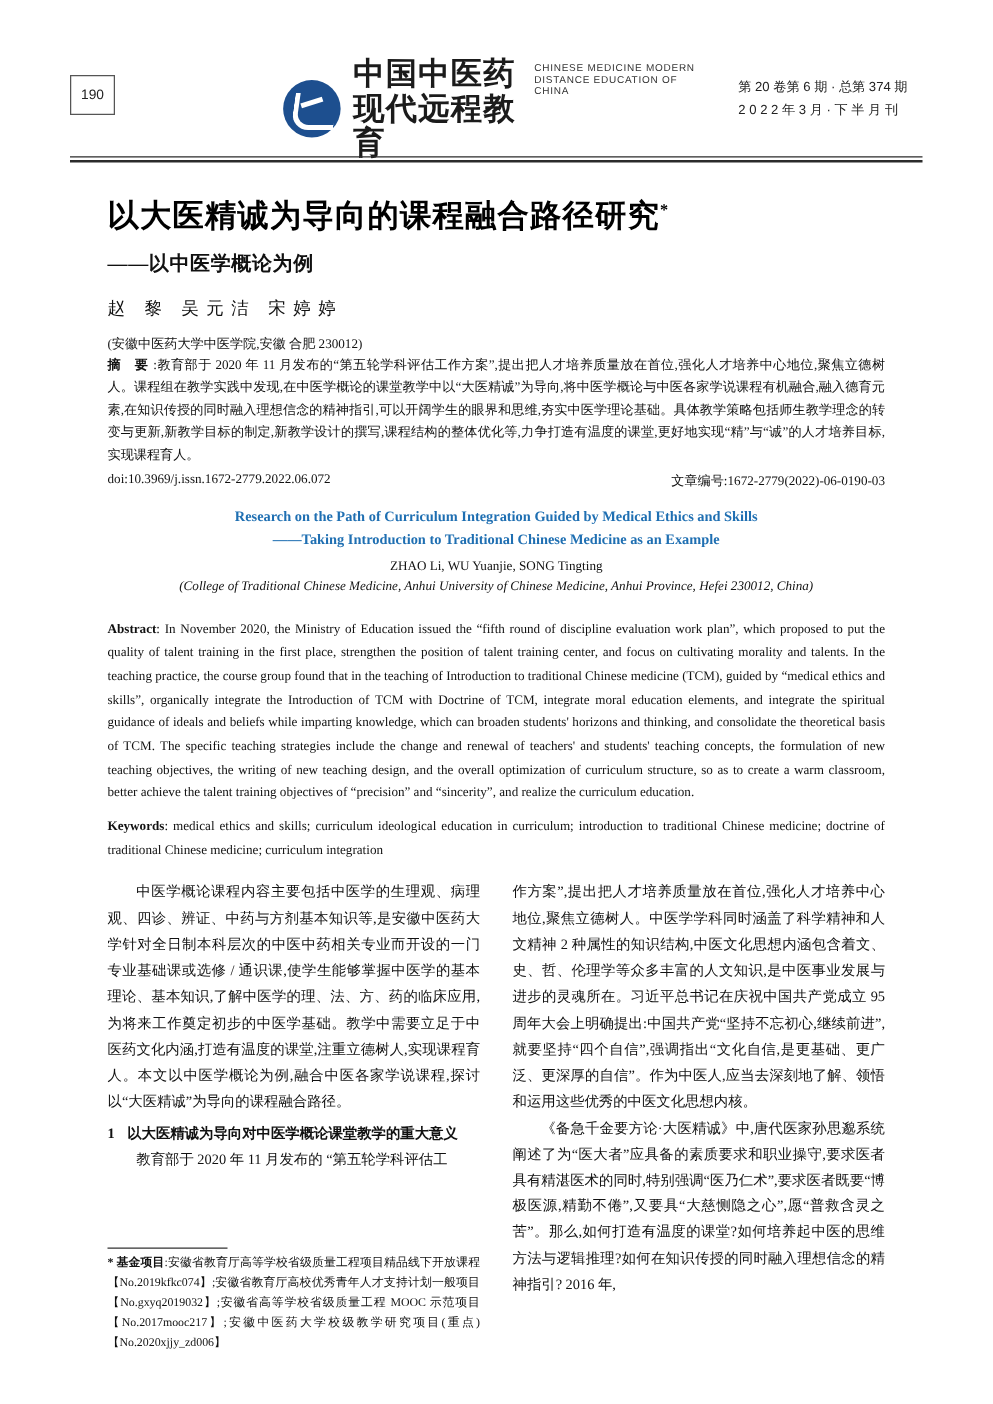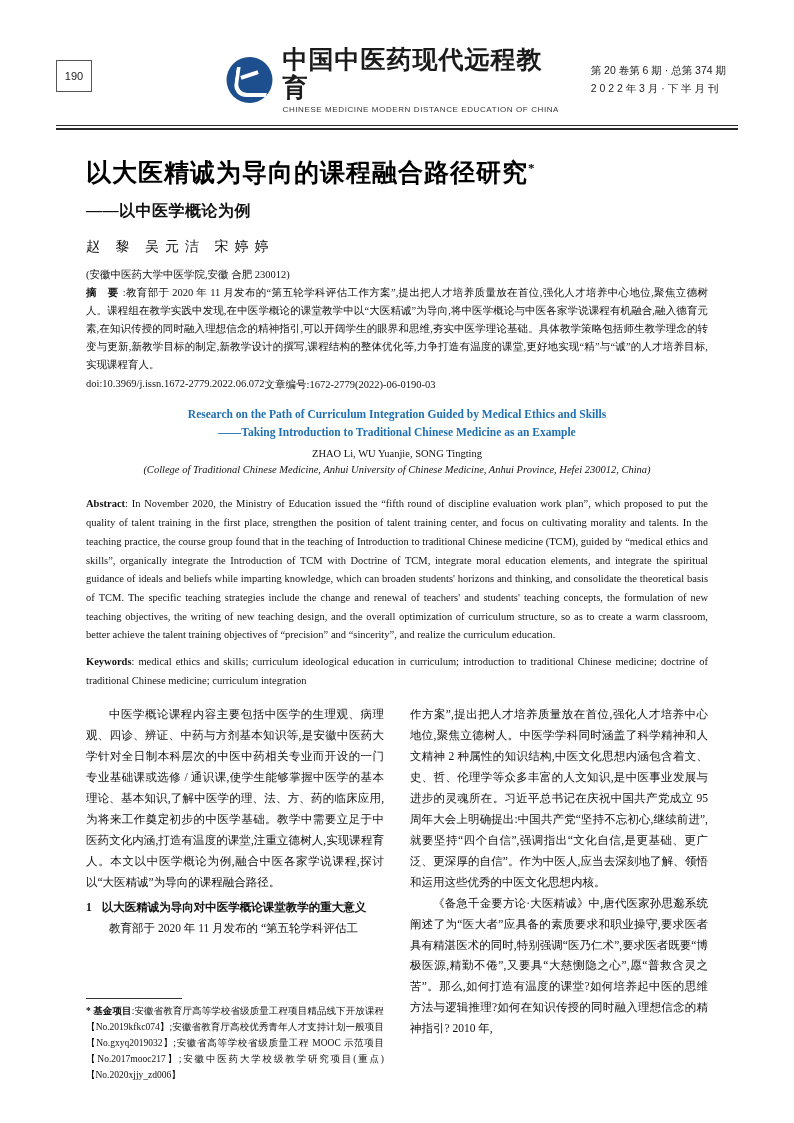--- a/index.html
+++ b/index.html
@@ -77,21 +77,21 @@
     position: absolute;
     left: 14px;
     top: 16px;
     width: 18px;
     height: 4px;
     background: #ffffff;
     transform: rotate(-18deg);
   }
   .mast-titles {
     display: flex;
-    flex-direction: column;
+    flex-direction: row;
     justify-content: center;
   }
   .mast-cn {
     font-size: 25px;
     font-weight: bold;
     letter-spacing: 1px;
     color: #1b1b1b;
     font-family: "Liberation Serif", serif;
     line-height: 1.1;
   }
@@ -173,20 +173,21 @@
   .kw-cn {
     margin: 6px 86px 0 86px;
     font-size: 10.5px;
     line-height: 1.7;
   }
   .kw-cn .lbl { font-weight: bold; }
   .doi-row {
     margin: 4px 86px 0 86px;
     font-size: 10.5px;
     display: flex;
+    justify-content: space-between;
   }
 
   
   .en-block {
     margin: 14px 86px 0 86px;
     text-align: center;
   }
   .en-title {
     color: #1f6fb2;
     font-weight: bold;
@@ -329,21 +330,21 @@
     <div class="col">
       <p>中医学概论课程内容主要包括中医学的生理观、病理观、四诊、辨证、中药与方剂基本知识等,是安徽中医药大学针对全日制本科层次的中医中药相关专业而开设的一门专业基础课或选修 / 通识课,使学生能够掌握中医学的基本理论、基本知识,了解中医学的理、法、方、药的临床应用,为将来工作奠定初步的中医学基础。教学中需要立足于中医药文化内涵,打造有温度的课堂,注重立德树人,实现课程育人。本文以中医学概论为例,融合中医各家学说课程,探讨以“大医精诚”为导向的课程融合路径。</p>
       <div class="section-head">
         <span class="num">1</span>
         <span>以大医精诚为导向对中医学概论课堂教学的重大意义</span>
       </div>
       <p>教育部于 2020 年 11 月发布的 “第五轮学科评估工</p>
     </div>
     <div class="col">
       <p style="text-indent:0">作方案”,提出把人才培养质量放在首位,强化人才培养中心地位,聚焦立德树人。中医学学科同时涵盖了科学精神和人文精神 2 种属性的知识结构,中医文化思想内涵包含着文、史、哲、伦理学等众多丰富的人文知识,是中医事业发展与进步的灵魂所在。习近平总书记在庆祝中国共产党成立 95 周年大会上明确提出:中国共产党“坚持不忘初心,继续前进”,就要坚持“四个自信”,强调指出“文化自信,是更基础、更广泛、更深厚的自信”。作为中医人,应当去深刻地了解、领悟和运用这些优秀的中医文化思想内核。</p>
-      <p>《备急千金要方论·大医精诚》中,唐代医家孙思邈系统阐述了为“医大者”应具备的素质要求和职业操守,要求医者具有精湛医术的同时,特别强调“医乃仁术”,要求医者既要“博极医源,精勤不倦”,又要具“大慈恻隐之心”,愿“普救含灵之苦”。那么,如何打造有温度的课堂?如何培养起中医的思维方法与逻辑推理?如何在知识传授的同时融入理想信念的精神指引? 2010 年,</p>
+      <p>《备急千金要方论·大医精诚》中,唐代医家孙思邈系统阐述了为“医大者”应具备的素质要求和职业操守,要求医者具有精湛医术的同时,特别强调“医乃仁术”,要求医者既要“博极医源,精勤不倦”,又要具“大慈恻隐之心”,愿“普救含灵之苦”。那么,如何打造有温度的课堂?如何培养起中医的思维方法与逻辑推理?如何在知识传授的同时融入理想信念的精神指引? 2016 年,</p>
     </div>
   </div>
 
   <div class="footnote">
     <div class="footnote-rule"></div>
     <span class="star">*</span>
     <span class="star">基金项目</span><span>:安徽省教育厅高等学校省级质量工程项目精品线下开放课程【No.2019kfkc074】;安徽省教育厅高校优秀青年人才支持计划一般项目【No.gxyq2019032】;安徽省高等学校省级质量工程 MOOC 示范项目【No.2017mooc217】;安徽中医药大学校级教学研究项目(重点)【No.2020xjjy_zd006】</span>
   </div>
 
 </div>

